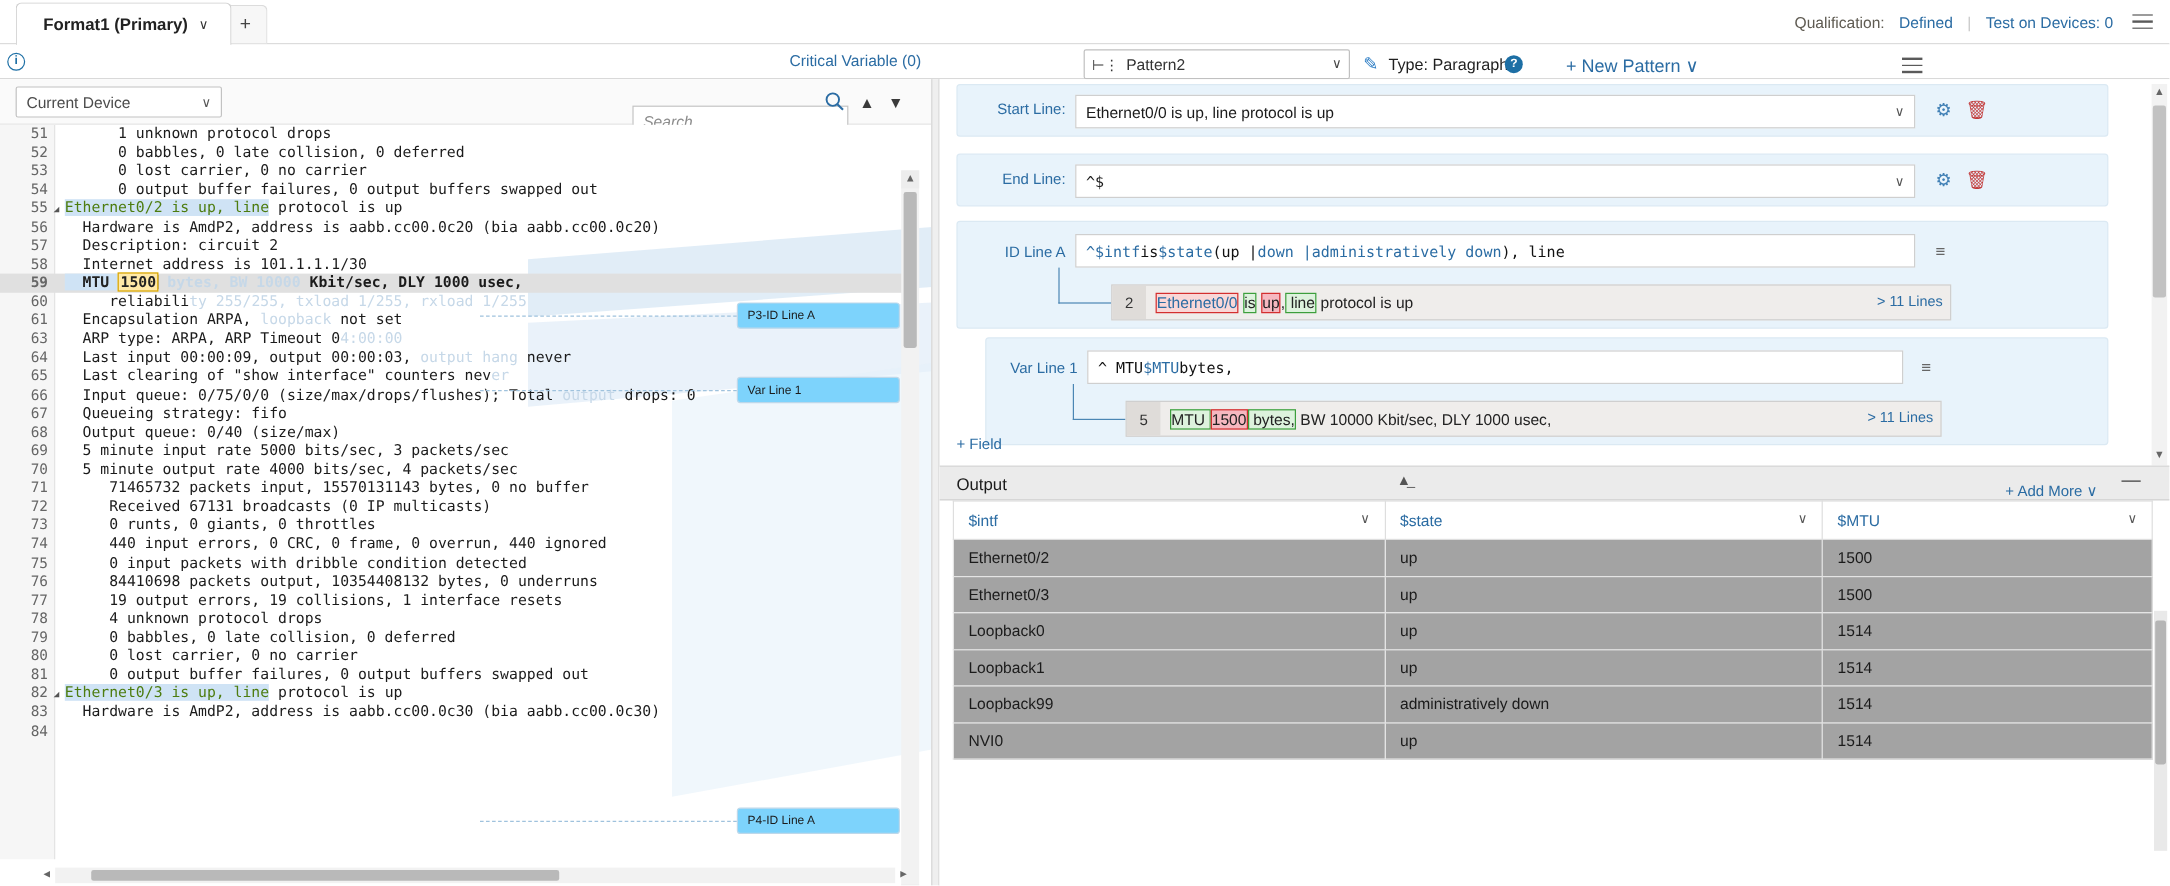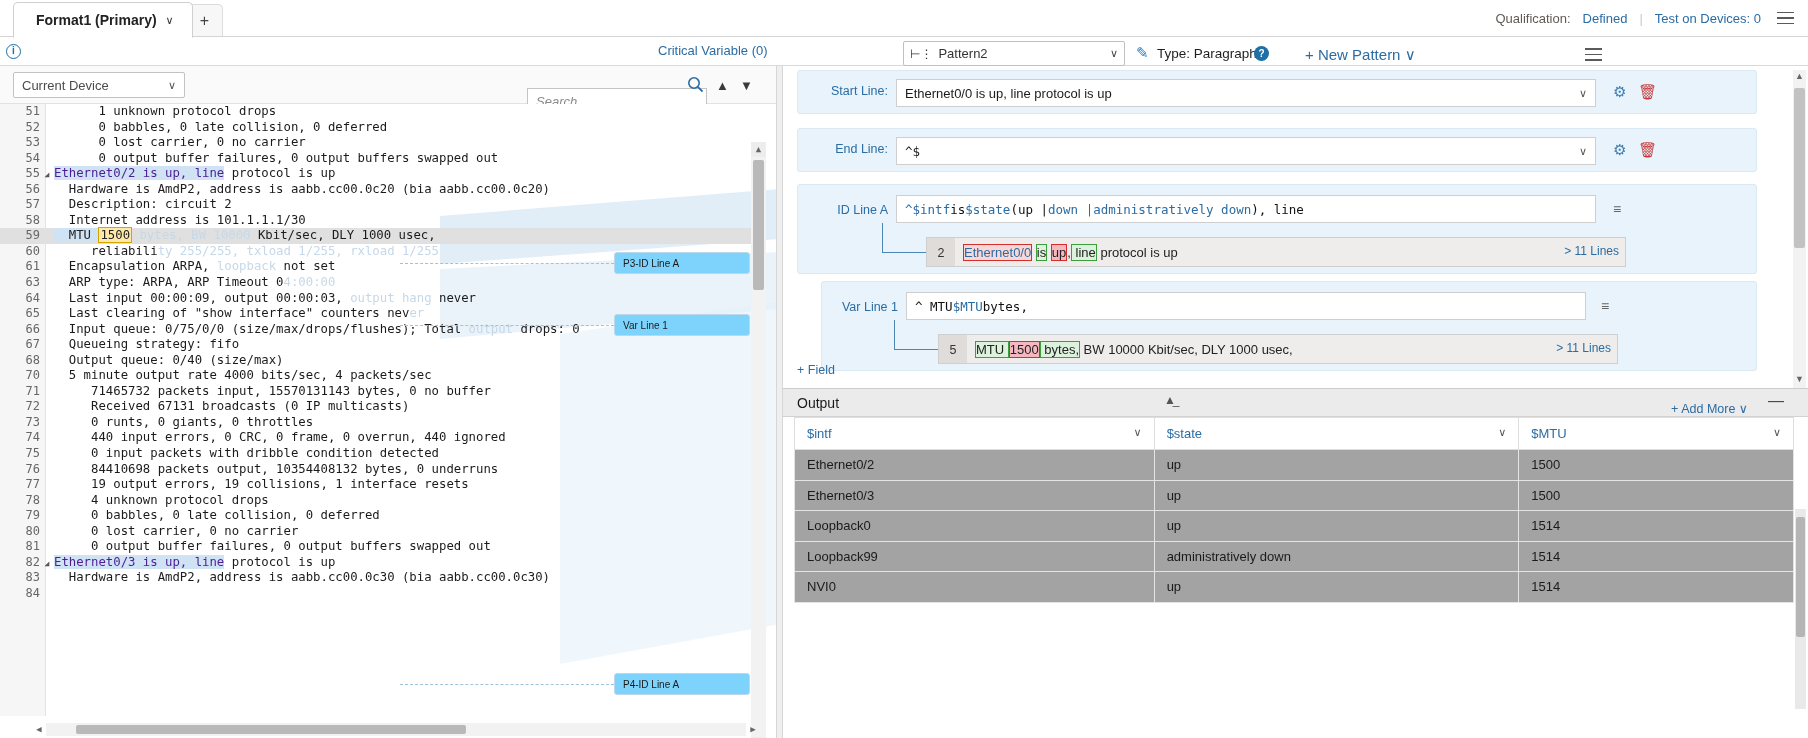--- a/index.html
+++ b/index.html
@@ -110,22 +110,22 @@
     border-right:1px solid #e4e4e4;
   }
   .rows { position:absolute; left:0; top:0; width:752px; }
   .row { height:15.55px; line-height:15.55px; white-space:pre; position:relative; }
   .row .ln {
     display:inline-block; width:40px; text-align:right; color:#666; font-size:12px;
     font-family:"DejaVu Sans Mono", monospace;
   }
   .row .fold { display:inline-block; width:14px; text-align:center; color:#555; font-size:8px; }
   .row .txt { color:#1b1b1b; }
-  .row.hl { background:#e0e0e0; }
-  .row .blue { color:#4c1d95; }
+  .row.hl { background:#e0e0e0;font-weight:bold; }
+  .row .blue { color:#4d7c0f; }
   .row .faded { color:#c6d8e8; }
   .sel-blue { background:#cfe3f5; }
   .mtu-box {
     background:#ffe9a8; border:1px solid #d6a400; padding:0 1px; position:relative;
   }
   .caret { display:inline-block; width:1px; height:12px; background:#000; vertical-align:-2px; margin-left:-1px; }
 
   
   .wash { position:absolute; left:440px; top:0; width:340px; height:634px; pointer-events:none; }
 
@@ -314,20 +314,21 @@
           <div class="row"><span class="ln">58</span><span class="fold"></span><span class="txt">  Internet address is 101.1.1.1/30</span></div>
           <div class="row hl"><span class="ln">59</span><span class="fold"></span><span class="sel-blue">  MTU </span><span class="mtu-box">1500</span><span class="caret"></span><span class="faded"> bytes, BW 10000</span><span class="txt"> Kbit/sec, DLY 1000 usec,</span></div>
           <div class="row"><span class="ln">60</span><span class="fold"></span><span class="txt">     reliabili</span><span class="faded">ty 255/255, txload 1/255, rxload 1/255</span></div>
           <div class="row"><span class="ln">61</span><span class="fold"></span><span class="txt">  Encapsulation ARPA, </span><span class="faded">loopback</span><span class="txt"> not set</span></div>
           <div class="row"><span class="ln">63</span><span class="fold"></span><span class="txt">  ARP type: ARPA, ARP Timeout 0</span><span class="faded">4:00:00</span></div>
           <div class="row"><span class="ln">64</span><span class="fold"></span><span class="txt">  Last input 00:00:09, output 00:00:03, </span><span class="faded">output hang</span><span class="txt"> never</span></div>
           <div class="row"><span class="ln">65</span><span class="fold"></span><span class="txt">  Last clearing of "show interface" counters nev</span><span class="faded">er</span></div>
           <div class="row"><span class="ln">66</span><span class="fold"></span><span class="txt">  Input queue: 0/75/0/0 (size/max/drops/flushes); Total </span><span class="faded">output</span><span class="txt"> drops: 0</span></div>
           <div class="row"><span class="ln">67</span><span class="fold"></span><span class="txt">  Queueing strategy: fifo</span></div>
           <div class="row"><span class="ln">68</span><span class="fold"></span><span class="txt">  Output queue: 0/40 (size/max)</span></div>
+          <div class="row"><span class="ln">69</span><span class="fold"></span><span class="txt">  5 minute input rate 5000 bits/sec, 3 packets/sec</span></div>
           <div class="row"><span class="ln">70</span><span class="fold"></span><span class="txt">  5 minute output rate 4000 bits/sec, 4 packets/sec</span></div>
           <div class="row"><span class="ln">71</span><span class="fold"></span><span class="txt">     71465732 packets input, 15570131143 bytes, 0 no buffer</span></div>
           <div class="row"><span class="ln">72</span><span class="fold"></span><span class="txt">     Received 67131 broadcasts (0 IP multicasts)</span></div>
           <div class="row"><span class="ln">73</span><span class="fold"></span><span class="txt">     0 runts, 0 giants, 0 throttles</span></div>
           <div class="row"><span class="ln">74</span><span class="fold"></span><span class="txt">     440 input errors, 0 CRC, 0 frame, 0 overrun, 440 ignored</span></div>
           <div class="row"><span class="ln">75</span><span class="fold"></span><span class="txt">     0 input packets with dribble condition detected</span></div>
           <div class="row"><span class="ln">76</span><span class="fold"></span><span class="txt">     84410698 packets output, 10354408132 bytes, 0 underruns</span></div>
           <div class="row"><span class="ln">77</span><span class="fold"></span><span class="txt">     19 output errors, 19 collisions, 1 interface resets</span></div>
           <div class="row"><span class="ln">78</span><span class="fold"></span><span class="txt">     4 unknown protocol drops</span></div>
           <div class="row"><span class="ln">79</span><span class="fold"></span><span class="txt">     0 babbles, 0 late collision, 0 deferred</span></div>
@@ -470,20 +471,25 @@
             <td>Ethernet0/3</td>
             <td>up</td>
             <td>1500</td>
           </tr>
           <tr>
             <td>Loopback0</td>
             <td>up</td>
             <td>1514</td>
           </tr>
           <tr>
+            <td>Loopback1</td>
+            <td>up</td>
+            <td>1514</td>
+          </tr>
+          <tr>
             <td>Loopback99</td>
             <td>administratively down</td>
             <td>1514</td>
           </tr>
           <tr>
             <td>NVI0</td>
             <td>up</td>
             <td>1514</td>
           </tr>
         </tbody>

